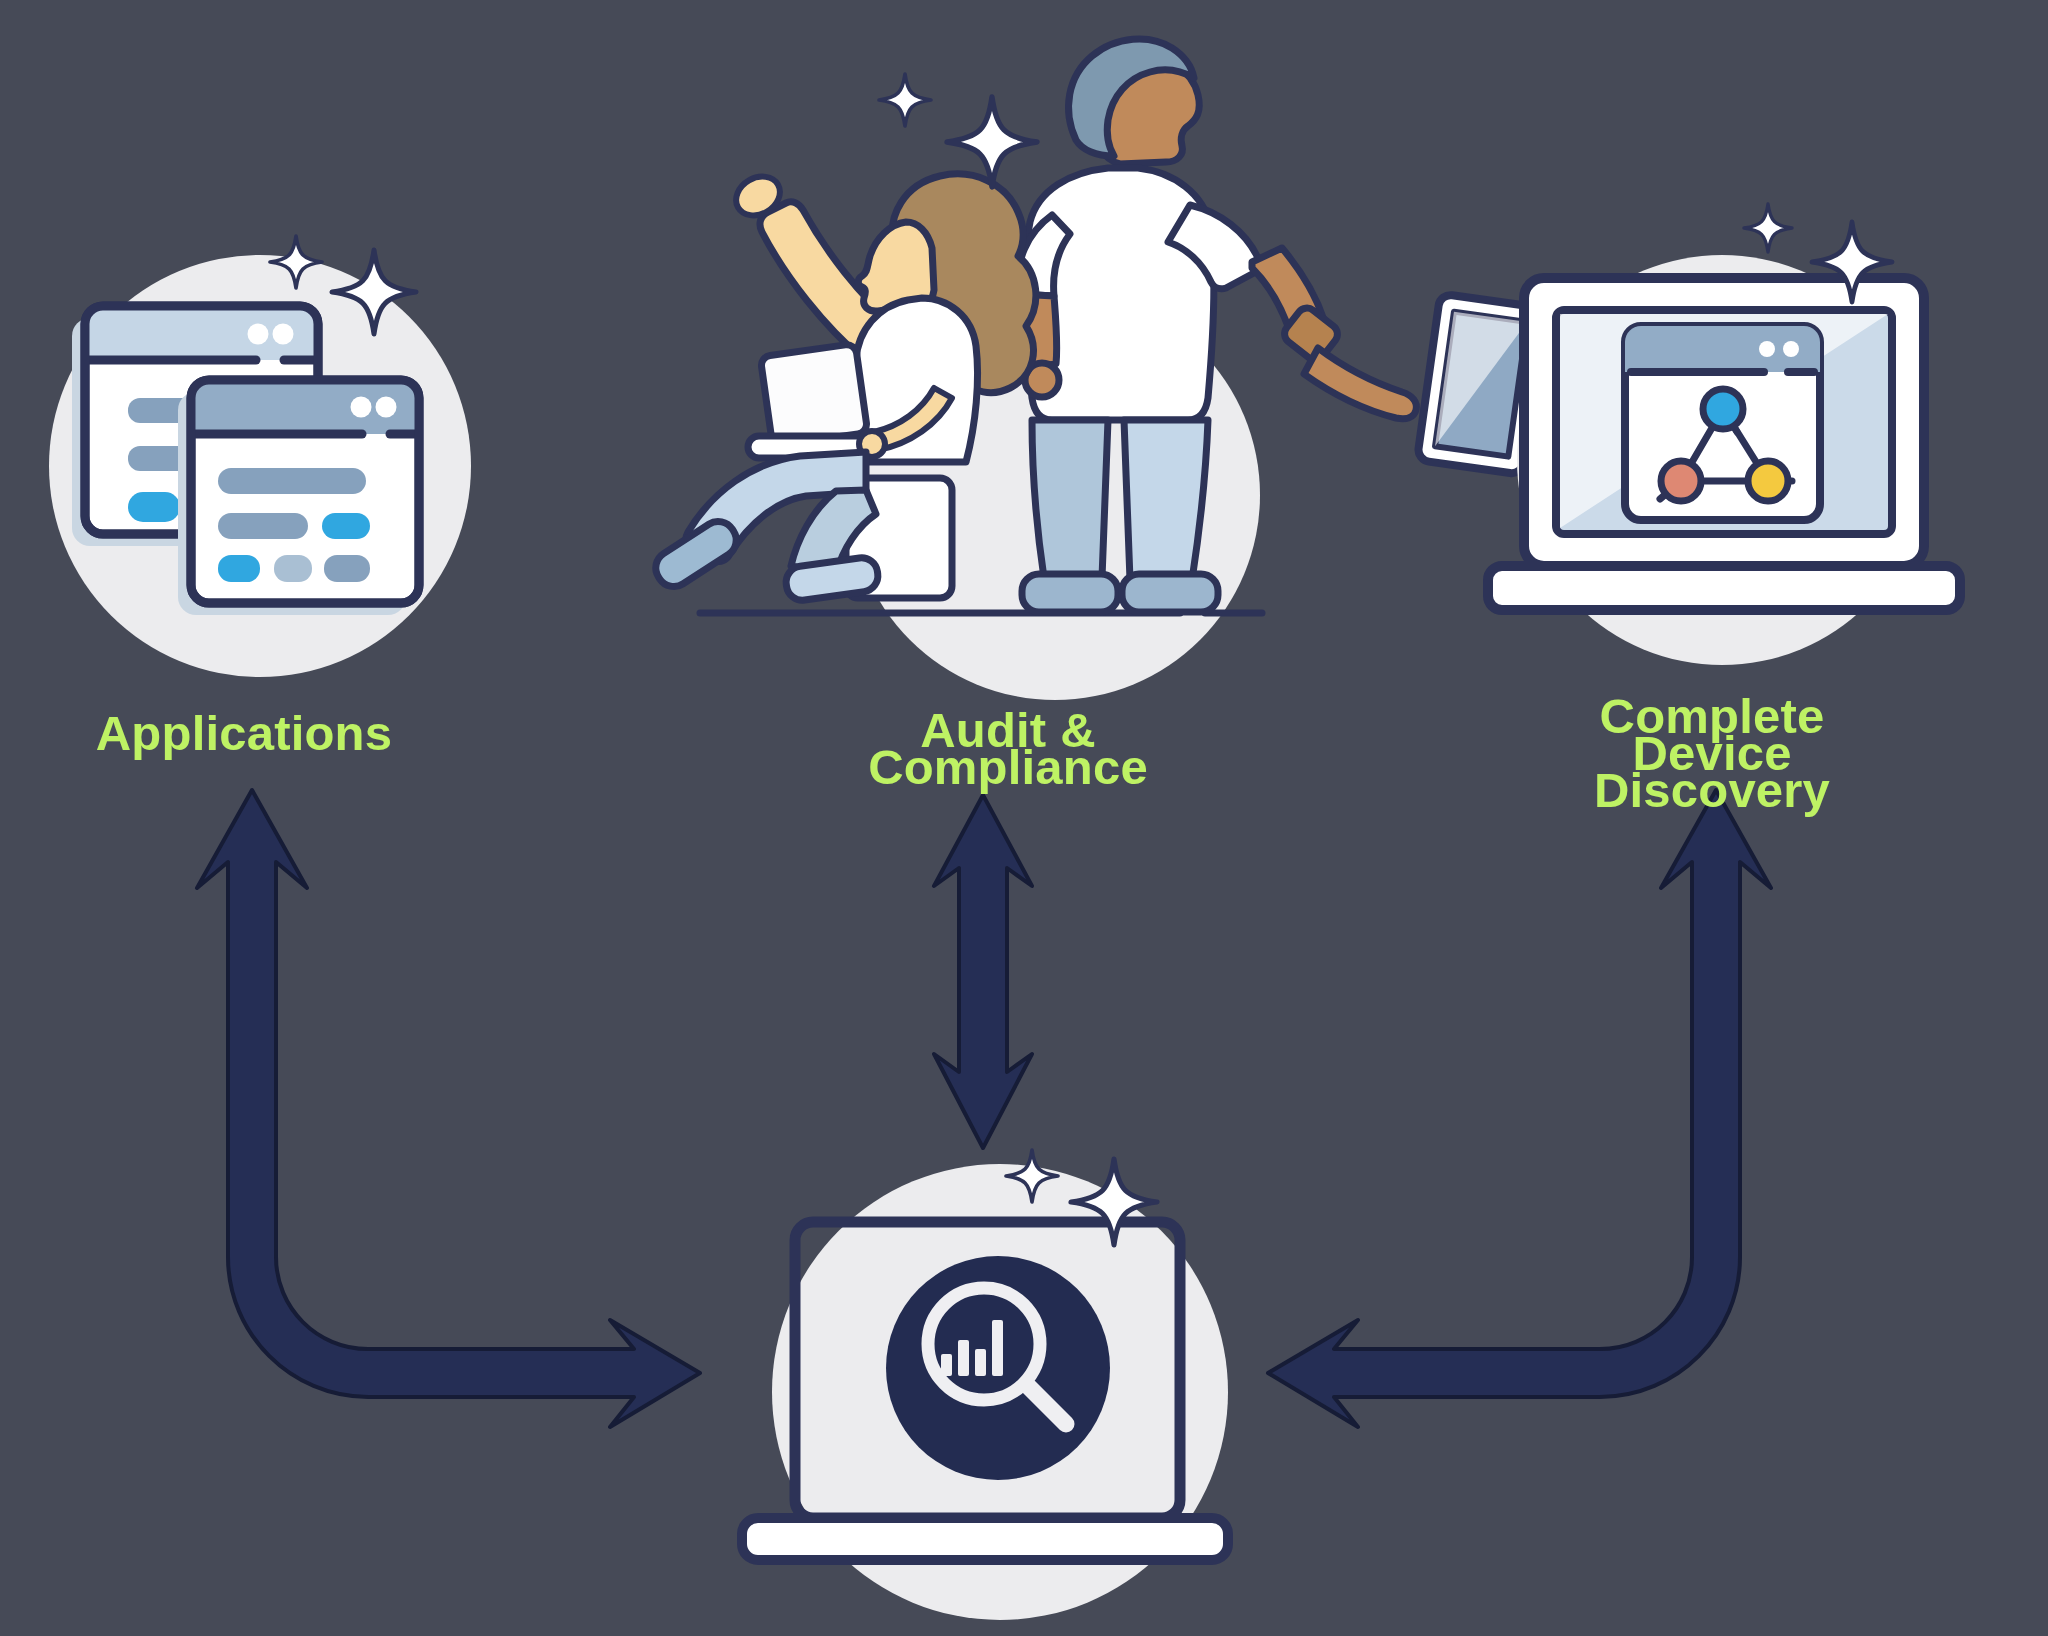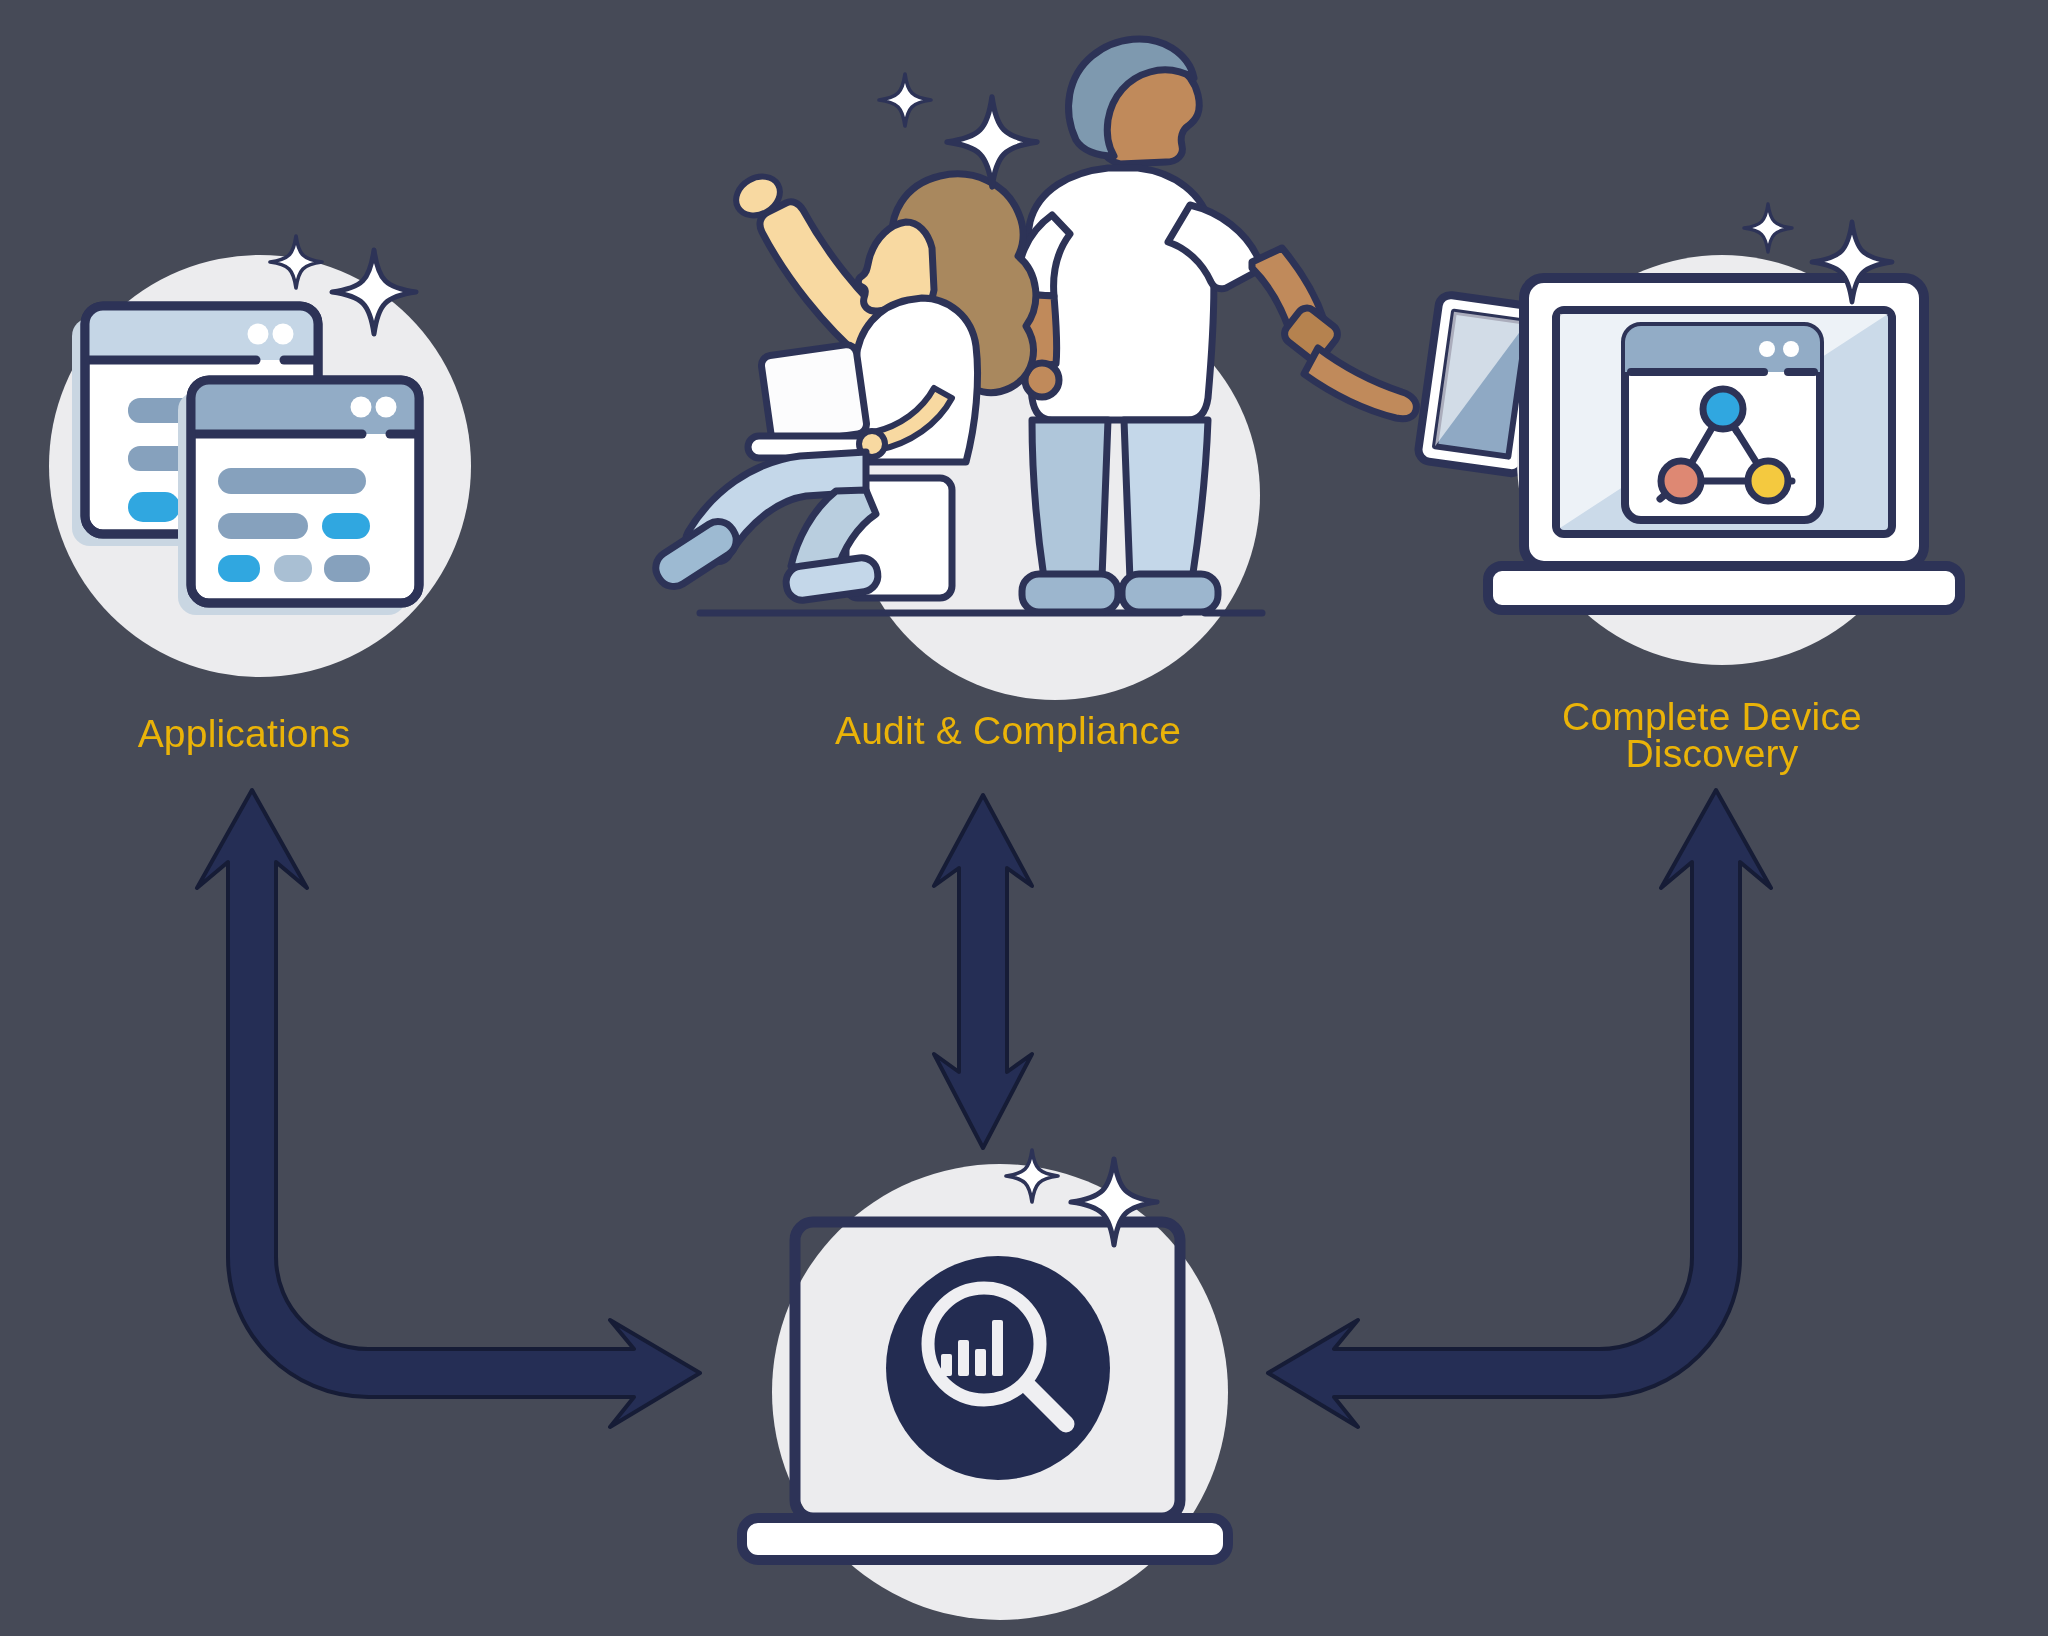--- a/index.html
+++ b/index.html
@@ -8,25 +8,25 @@
     width:2048px;height:1636px;
     background:#464A57;
     overflow:hidden;
     font-family:"Liberation Sans", sans-serif;
   }
   #art{position:absolute;left:0;top:0;width:2048px;height:1636px;}
   .node-label{
     position:absolute;
     width:400px;
     text-align:center;
-    font-weight:400;
-    font-size:39px;
+    font-weight:700;
+    font-size:49px;
     line-height:37px;
     letter-spacing:0.2px;
-    color:#eab308;
+    color:#bef264;
   }
   .node-label.two-line{width:340px;}
 </style>
 </head>
 <body>
 
 <div id="stage">
 
 <svg id="art" viewBox="0 0 2048 1636" xmlns="http://www.w3.org/2000/svg">
 

